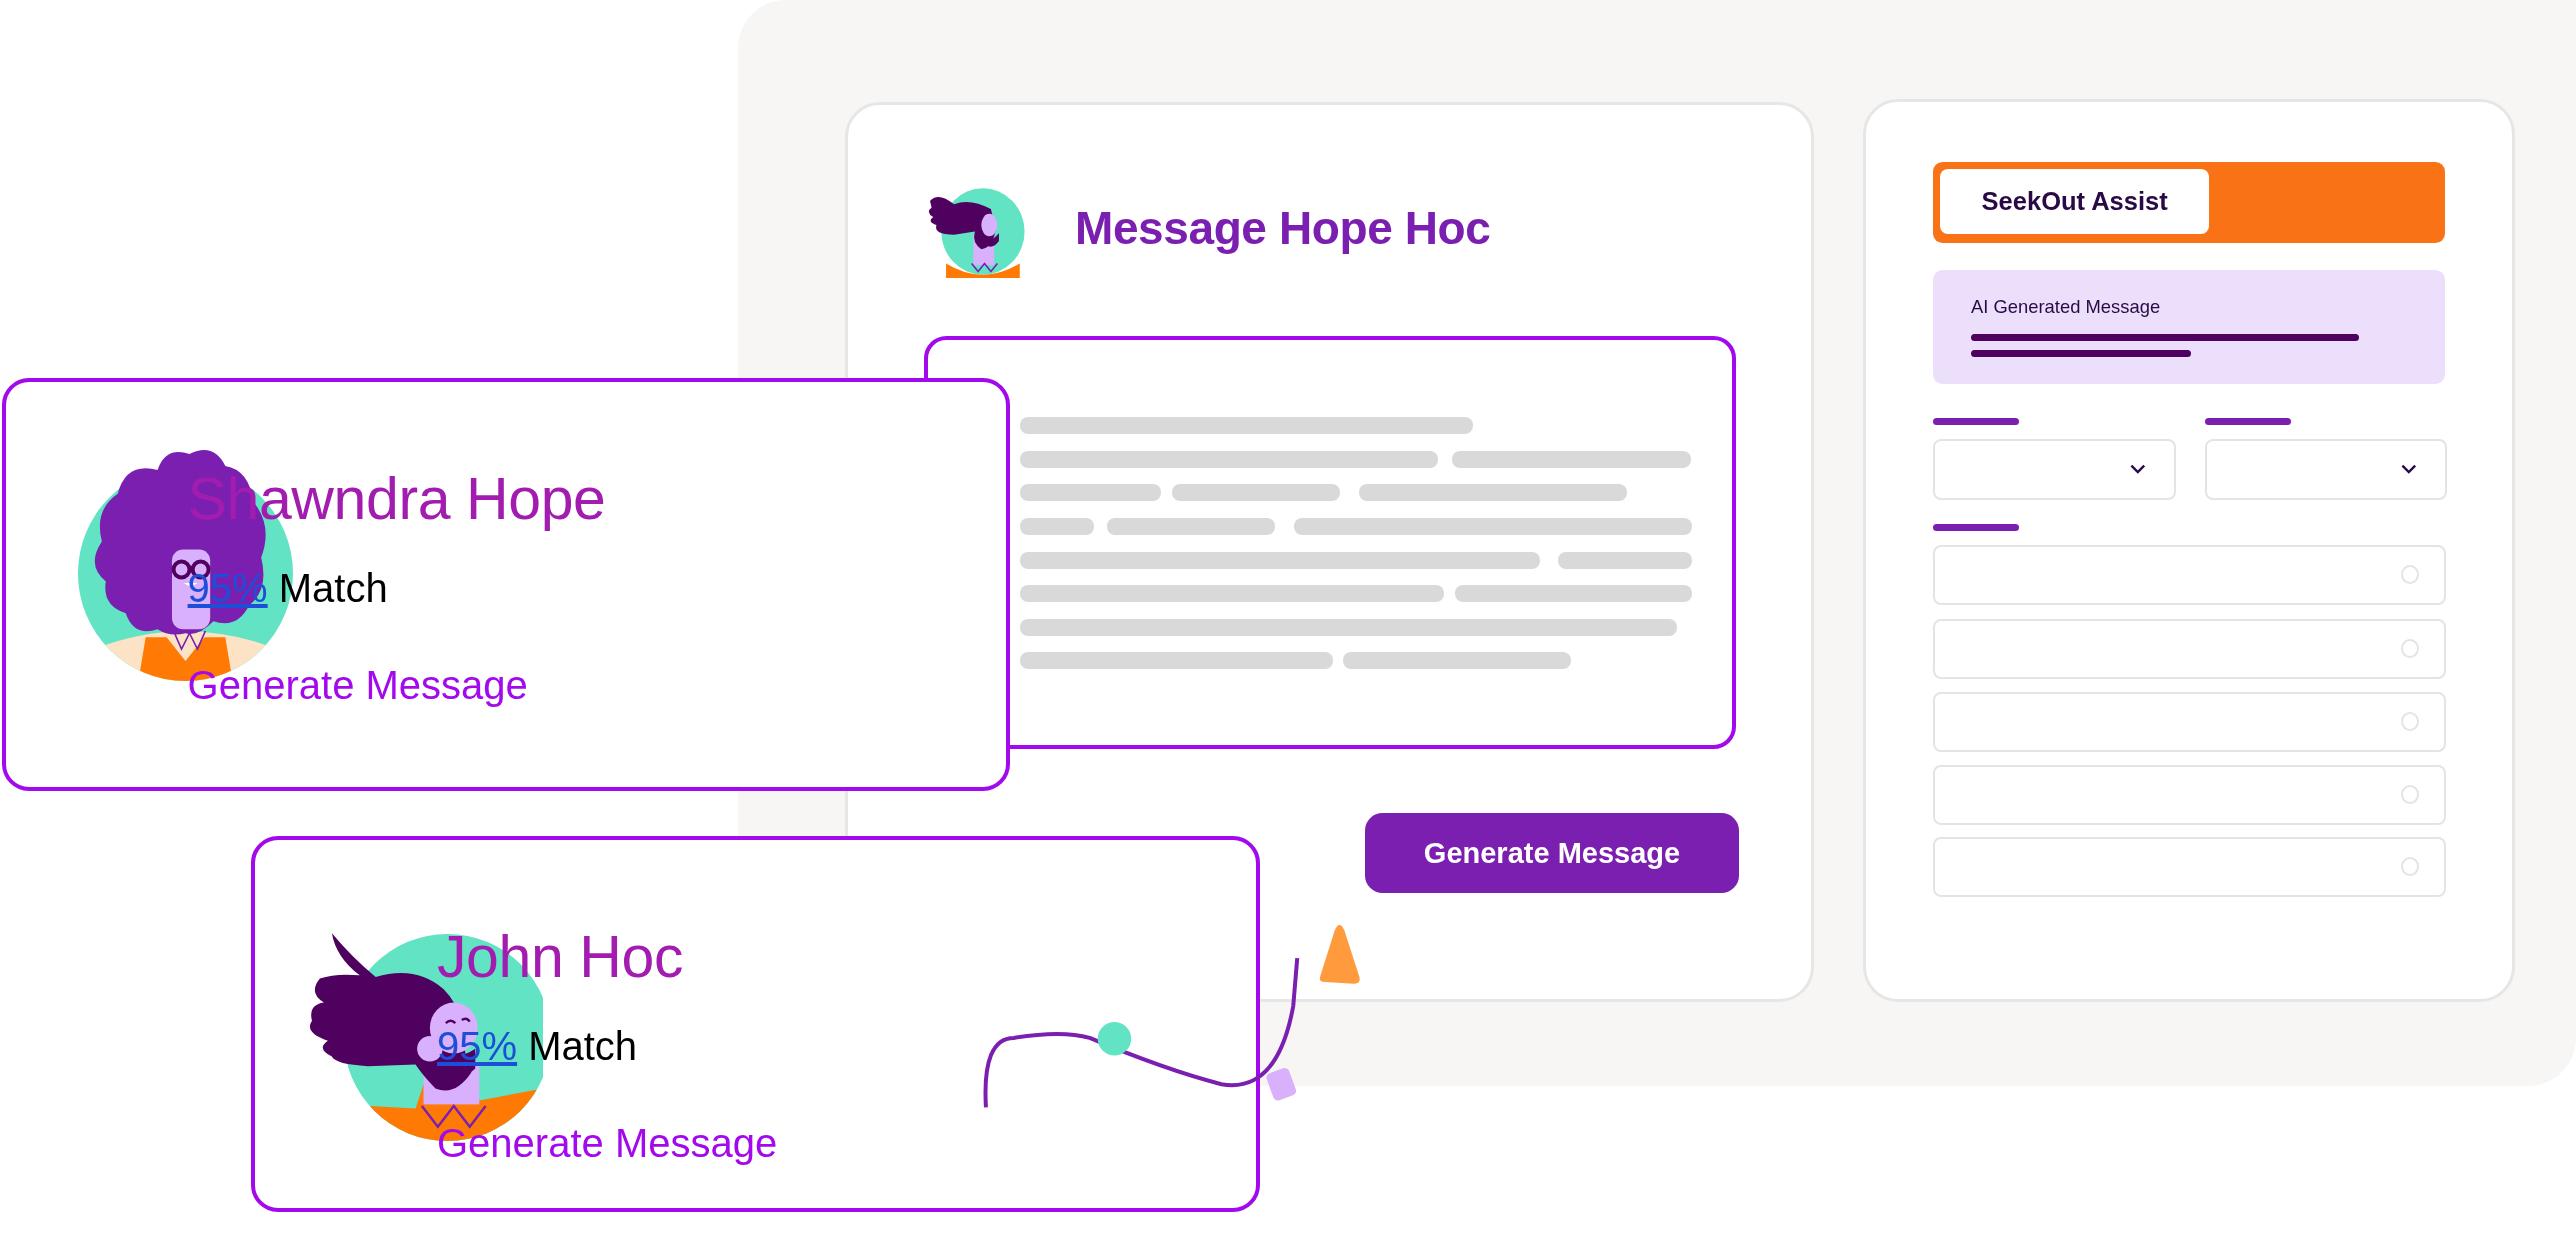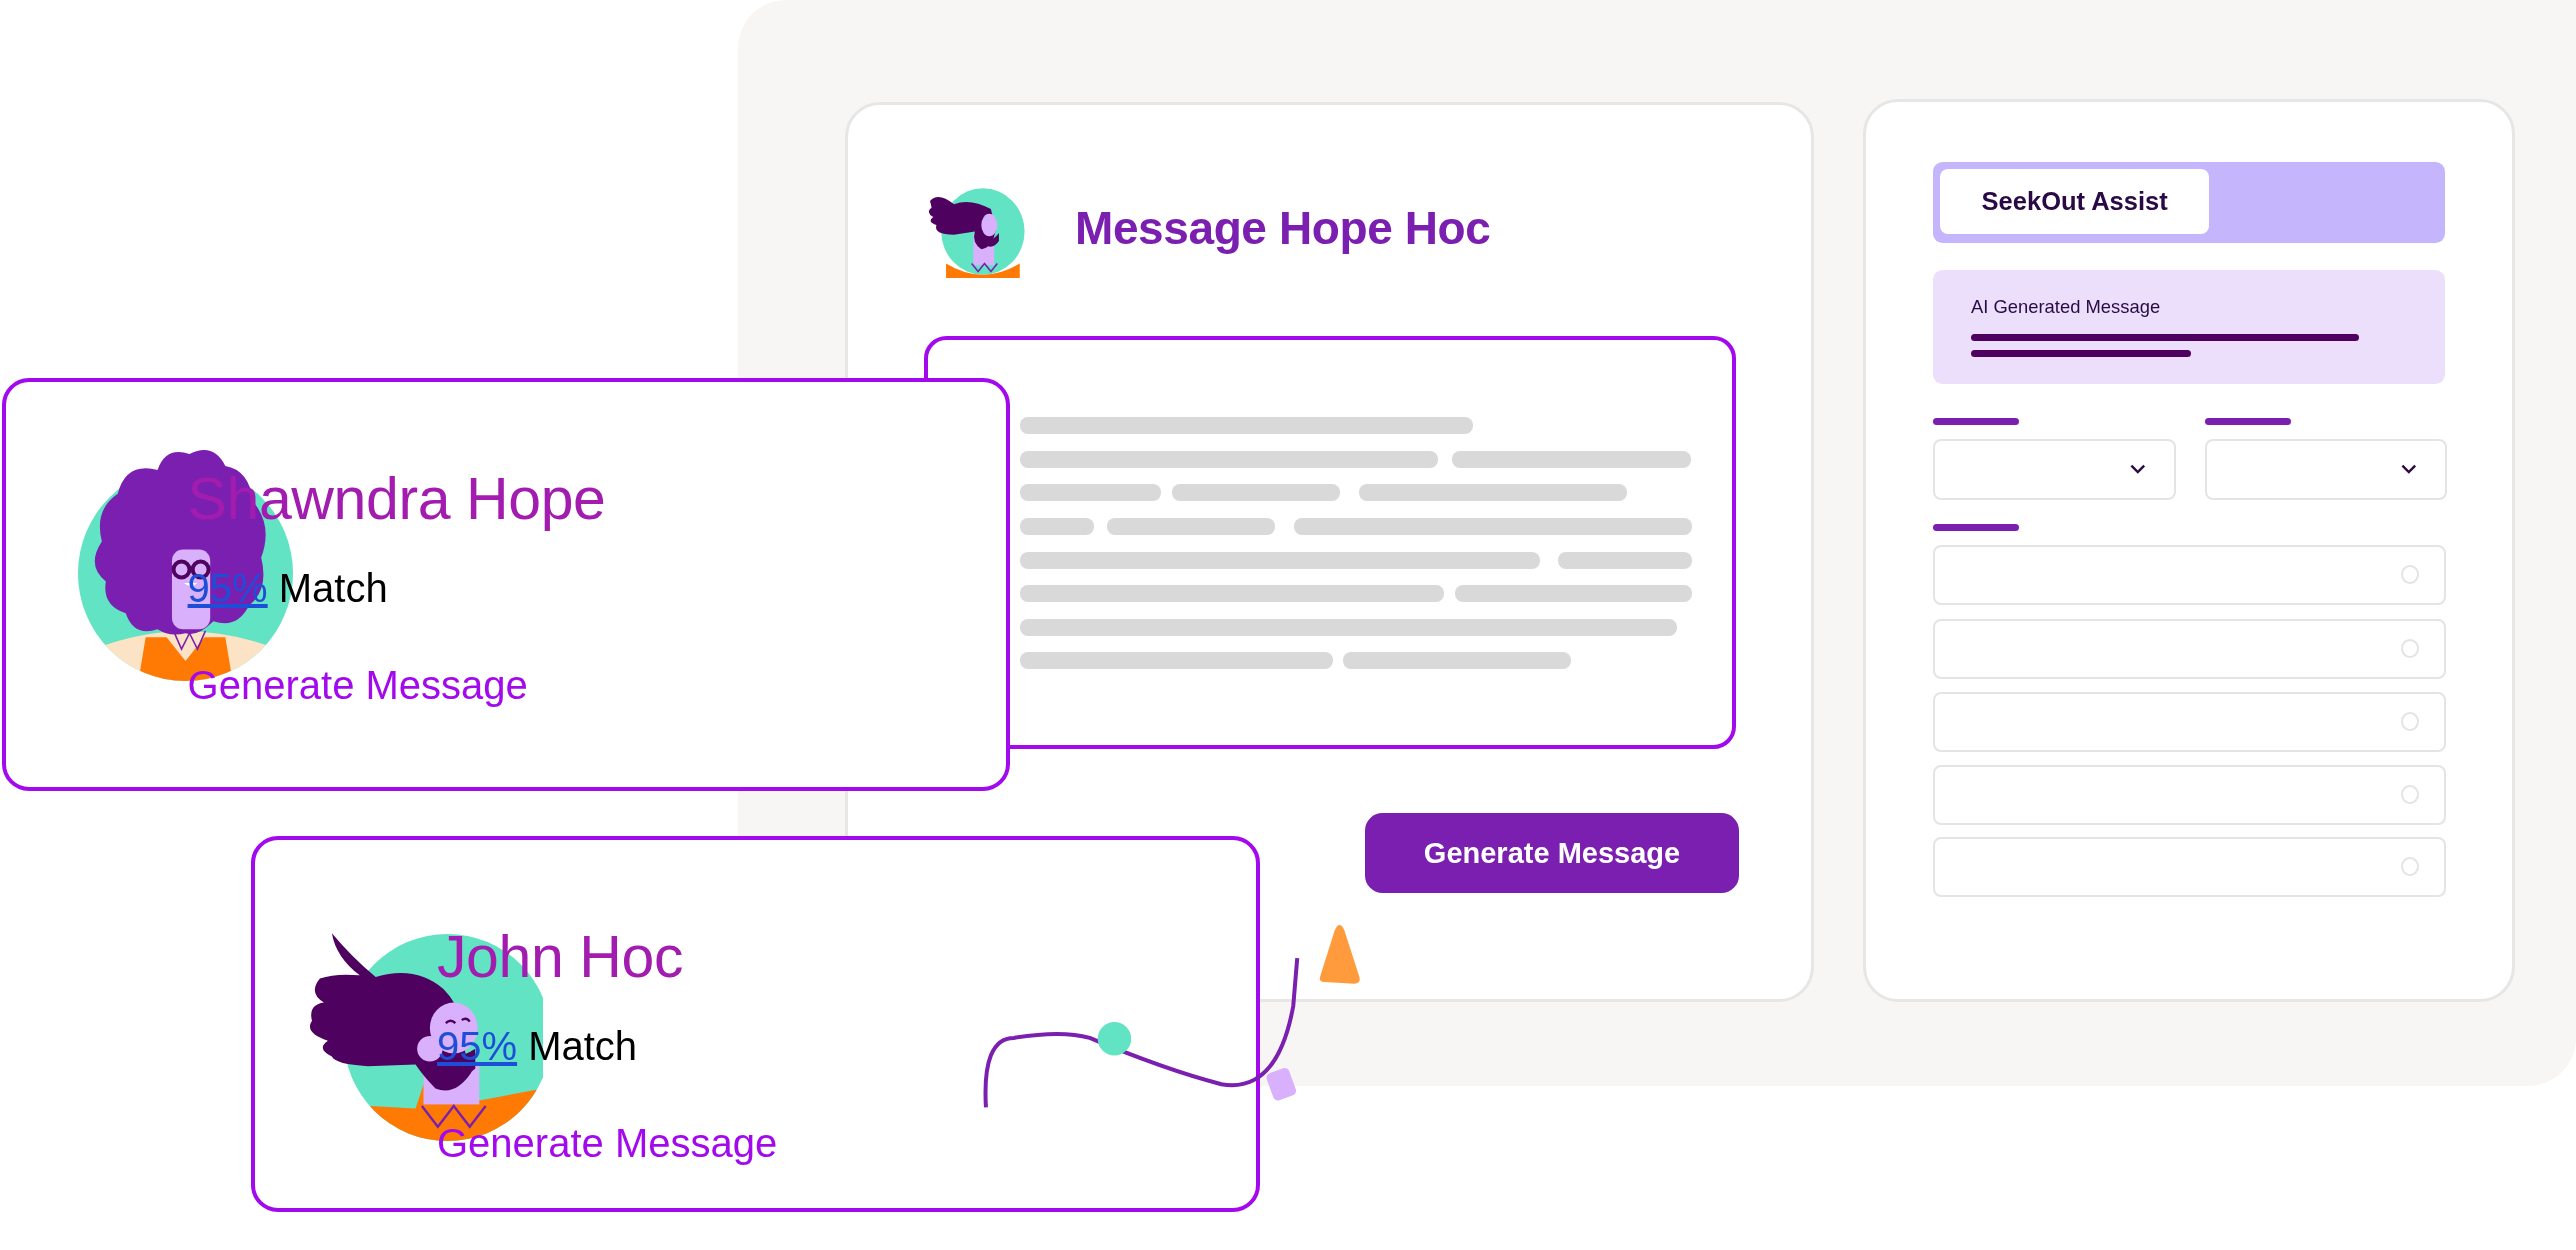--- a/index.html
+++ b/index.html
@@ -31,21 +31,21 @@
   .line { position: absolute; height: 17px; background: #d9d9d9; border-radius: 8px; }
 
   .primary-btn {
     left: 1365px; top: 813px; width: 374px; height: 80px; border-radius: 17.6px;
     background: #7a1fb0; color: #ffffff; font-size: 29px; font-weight: bold;
     display: flex; align-items: center; justify-content: center; border: none; padding: 0;
     font-family: "Liberation Sans", sans-serif;
   }
 
   .seg {
-    left: 1933px; top: 162px; width: 512px; height: 81px; background: #c4b5fd; border-radius: 9.6px;
+    left: 1933px; top: 162px; width: 512px; height: 81px; background: #f97316; border-radius: 9.6px;
   }
   .seg-tab {
     position: absolute; top: 7.2px; height: 65px; border-radius: 8px;
     display: flex; align-items: center; justify-content: center;
     font-size: 25.5px; font-weight: bold; color: #2a0a45;
   }
   .seg-tab.active { left: 7.2px; width: 269px; background: #ffffff; }
   .seg-tab.inactive { left: 276px; width: 235px; }
 
   .ai-box {

